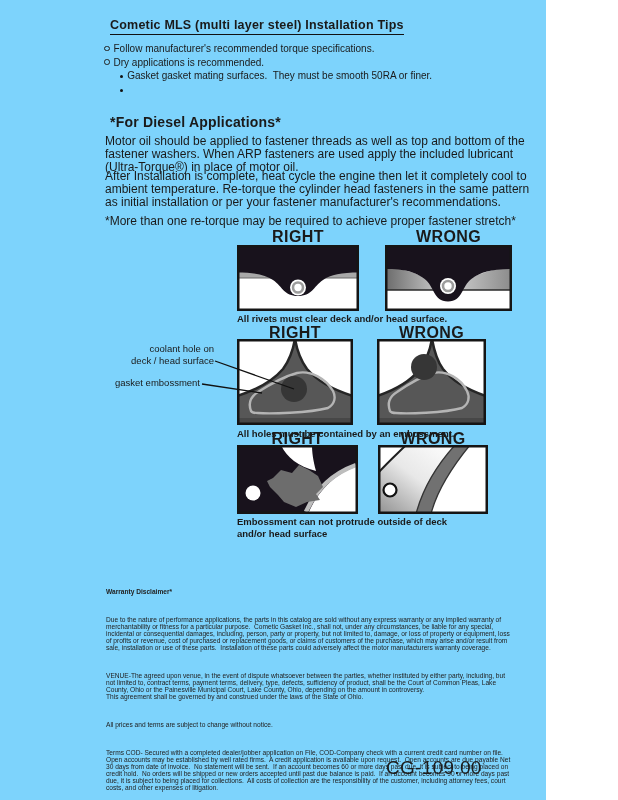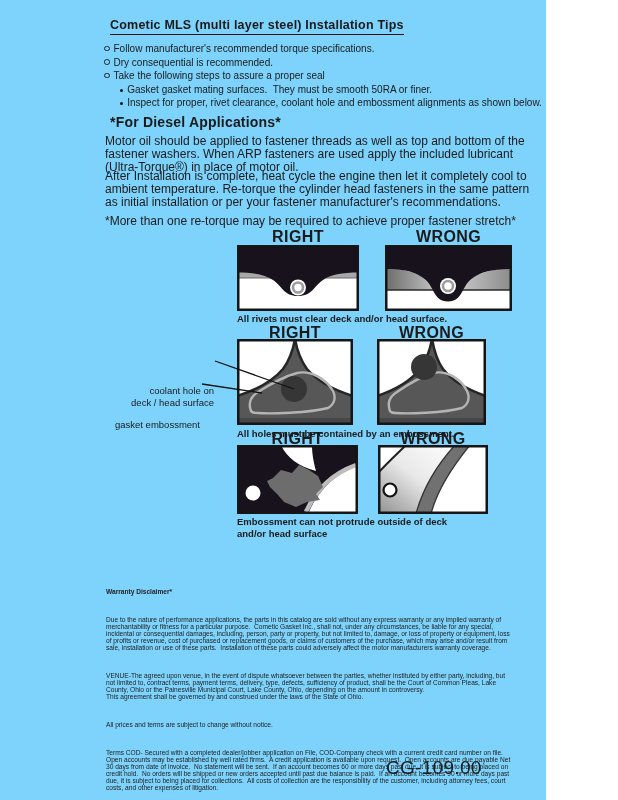--- a/index.html
+++ b/index.html
@@ -22,45 +22,44 @@
   .para{position:absolute;left:105px;width:430px;font-size:12px;line-height:13.2px;white-space:pre-wrap;}
   .p1{top:135px;}
   .p2{top:170px;}
   .note{top:215px;}
 
   .dg-header{position:absolute;font-size:16px;font-weight:bold;text-align:center;letter-spacing:.4px;}
   .panel{position:absolute;}
   .panel svg{display:block;}
   .dg-caption{position:absolute;font-size:9.5px;font-weight:bold;line-height:11.5px;white-space:pre-wrap;}
 
-  .lbl{position:absolute;font-size:9.5px;line-height:11.5px;text-align:right;margin-top:42px;}
+  .lbl{position:absolute;font-size:9.5px;line-height:11.5px;text-align:right;}
   .lbl1{left:118px;top:343px;width:96px;}
   .lbl2{left:90px;top:377px;width:110px;}
   .pointer-svg{position:absolute;left:195px;top:340px;z-index:5;}
 
   .legal{position:absolute;left:106px;top:574px;width:410px;font-size:6.6px;line-height:7.1px;
          color:#222;white-space:pre-wrap;}
   .legal .lh{font-weight:bold;margin:0 0 6.5px 0;}
   .legal p{margin:0 0 6.5px 0;}
 
   .footer-code{position:absolute;left:386px;top:757px;font-size:19px;letter-spacing:.3px;color:#1c1c1c;}
 </style>
 </head>
 <body>
 
 <div class="page">
 
   <div class="title">Cometic MLS (multi layer steel) Installation Tips</div>
 
   <div class="bullets">
     <div class="brow"><span class="bo"></span><span class="btxt">Follow manufacturer's recommended torque specifications.</span></div>
-    <div class="brow"><span class="bo"></span><span class="btxt">Dry consequential is recommended.</span></div>
-    <div class="brow"><span class="bo"></span><span class="btxt">Take the following steps to assure a proper seal</span></div>
+    <div class="brow"><span class="bo"></span><span class="btxt">Dry applications is recommended.</span></div>
     <div class="brow sub"><span class="bd"></span><span class="btxt">Gasket gasket mating surfaces.  They must be smooth 50RA or finer.</span></div>
-    <div class="brow sub"><span class="bd"></span><span class="btxt">Inspect for proper, rivet clearance, coolant hole and embossment alignments as shown below.</span></div>
+    <div class="brow sub"><span class="bd"></span></div>
   </div>
 
   <div class="diesel-h">*For Diesel Applications*</div>
   <div class="para p1">Motor oil should be applied to fastener threads as well as top and bottom of the fastener washers. When ARP fasteners are used apply the included lubricant (Ultra-Torque®) in place of motor oil.</div>
   <div class="para p2">After Installation is complete, heat cycle the engine then let it completely cool to ambient temperature. Re-torque the cylinder head fasteners in the same pattern as initial installation or per your fastener manufacturer's recommendations.</div>
   <div class="para note">*More than one re-torque may be required to achieve proper fastener stretch*</div>
 
   <div class="dg-header" style="left:237px;top:228px;width:122px;">RIGHT</div>
   <div class="dg-header" style="left:385px;top:228px;width:127px;">WRONG</div>
 

